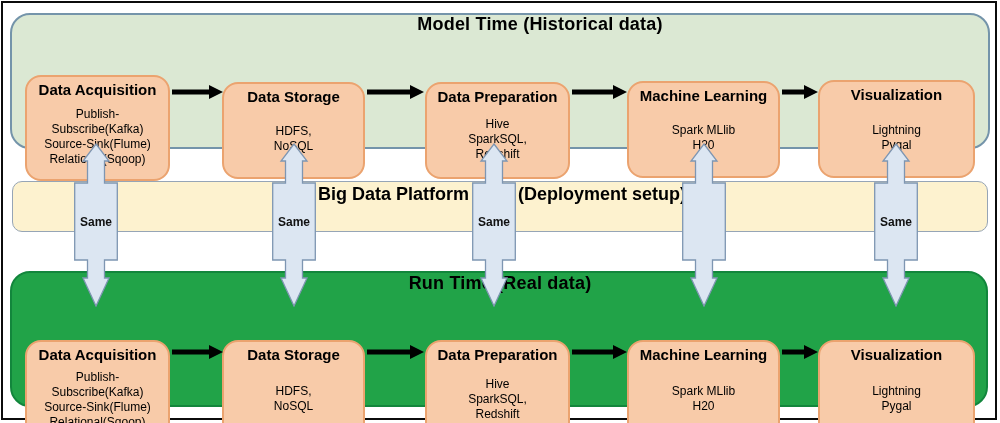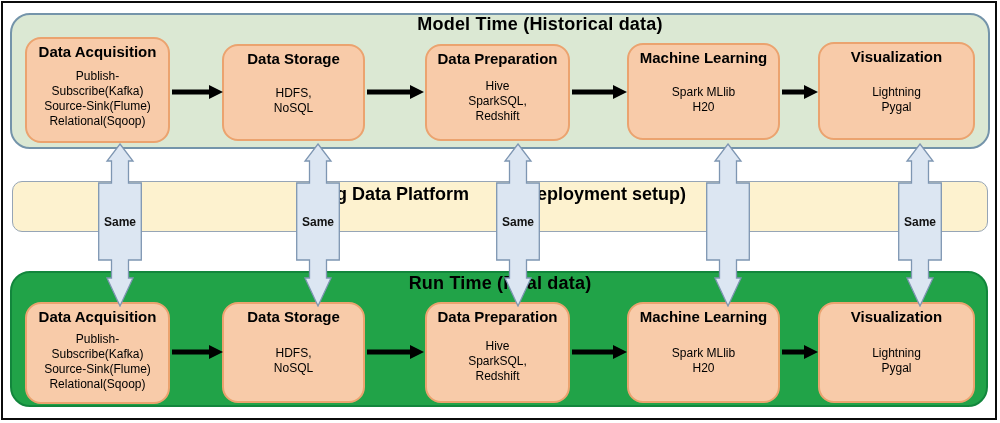--- a/index.html
+++ b/index.html
@@ -26,21 +26,21 @@
     position:absolute;left:12px;top:181px;width:976px;height:51px;
     background:#fdf2cf;border:1px solid #96a5b6;border-radius:10px;
     box-sizing:border-box;z-index:1;
   }
   .band-text{position:absolute;top:184px;font-size:18px;font-weight:bold;z-index:2;white-space:nowrap;}
   .band-text.t1{left:318px;}
   .band-text.t2{left:518px;}
   
   .box{
     position:absolute;box-sizing:border-box;background:#f8cba9;border:2px solid #eba36f;
-    border-radius:16px;display:flex;flex-direction:column;align-items:center;z-index:3;
+    border-radius:16px;display:flex;flex-direction:column;align-items:center;z-index:3;margin-top:38px;
   }
   .box .bt{font-weight:bold;font-size:15px;margin-top:4px;white-space:nowrap;}
   .box .bc{
     flex:1;display:flex;align-items:center;justify-content:center;text-align:center;
     font-size:12px;line-height:15px;white-space:pre-line;padding-bottom:4px;
   }
   
   .b-t0{left:25px;top:37px;width:145px;height:106px;}
   .b-t1{left:222px;top:44px;width:143px;height:97px;}
   .b-t2{left:425px;top:44px;width:145px;height:97px;}
@@ -54,21 +54,21 @@
   .b-b4{left:818px;top:302px;width:157px;height:101px;}
   
   .flow{position:absolute;z-index:4;height:16px;}
   .f-r0{top:84px;}
   .f-r1{top:344px;}
   .f-0{left:171px;width:52px;}
   .f-1{left:366px;width:58px;}
   .f-2{left:571px;width:56px;}
   .f-3{left:781px;width:37px;}
   
-  .connector{position:absolute;top:143px;width:44px;height:164px;z-index:6;margin-left:24px;}
+  .connector{position:absolute;top:143px;width:44px;height:164px;z-index:6;}
   .c-0{left:74px;} .c-1{left:272px;} .c-2{left:472px;} .c-3{left:682px;} .c-4{left:874px;}
   .connector svg{display:block;}
   .c-label{
     position:absolute;left:0;right:0;top:40px;height:77px;
     display:flex;align-items:center;justify-content:center;
     font-size:12px;font-weight:600;color:#111;
   }
 </style>
 </head>
 <body>

